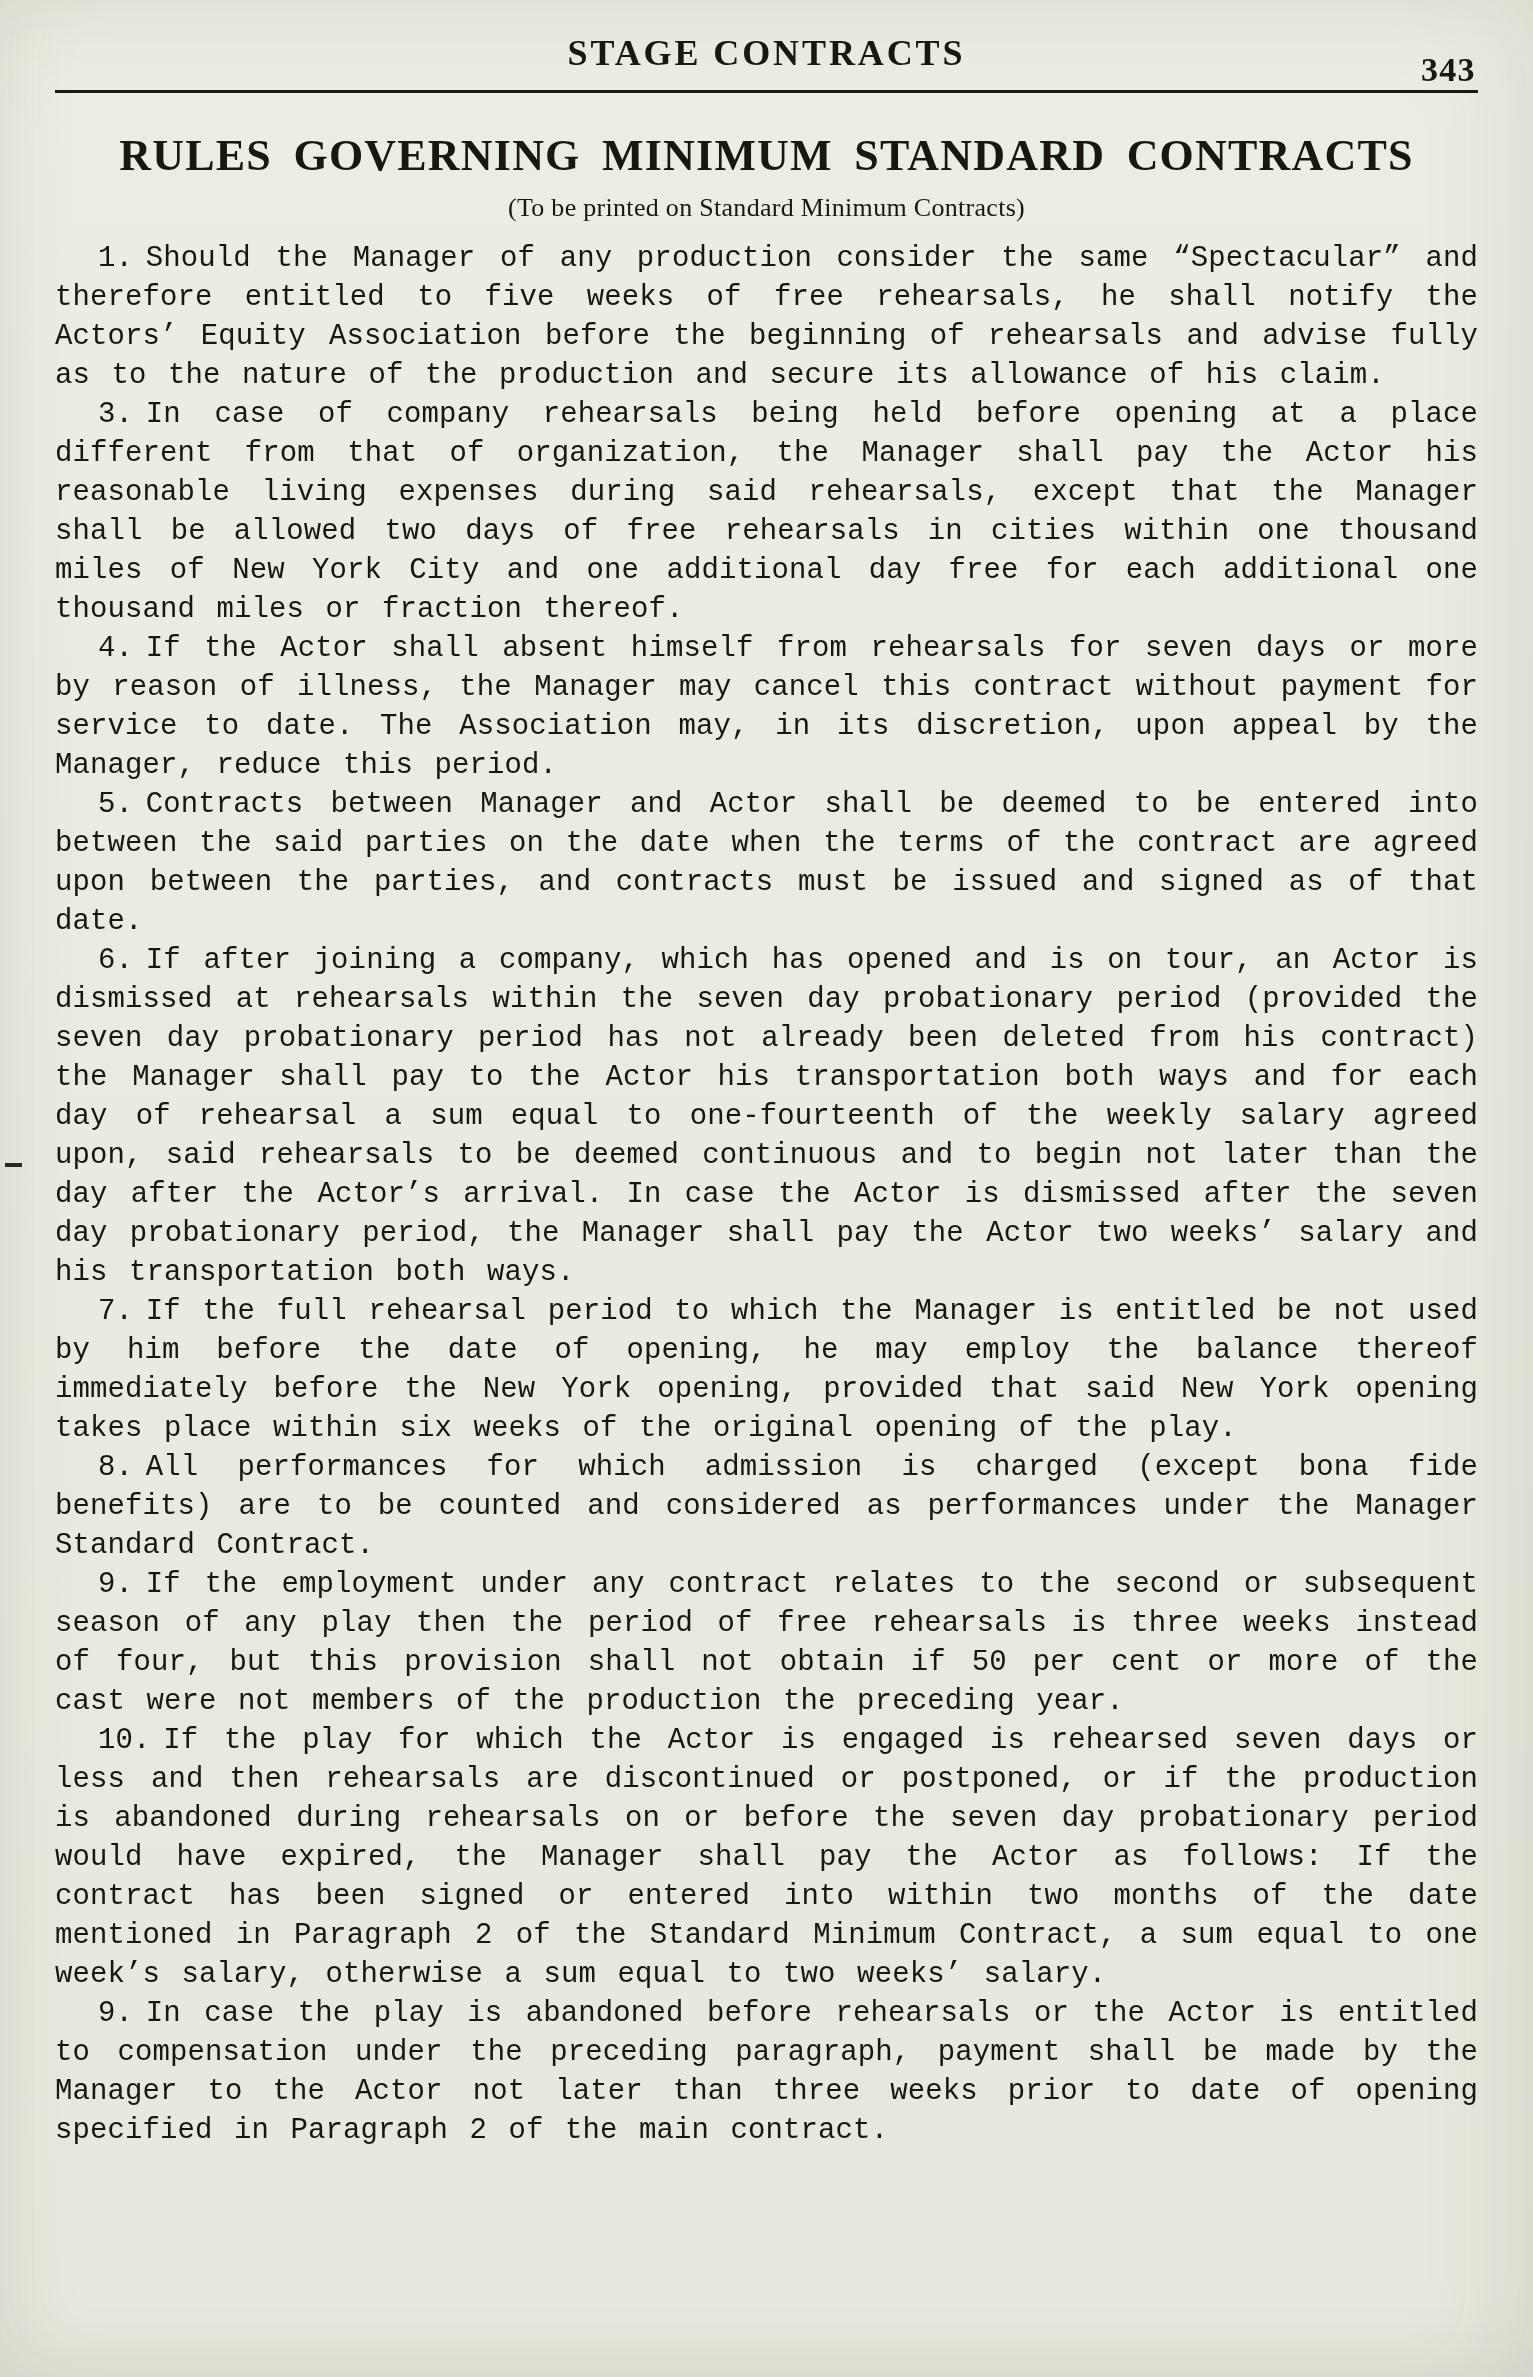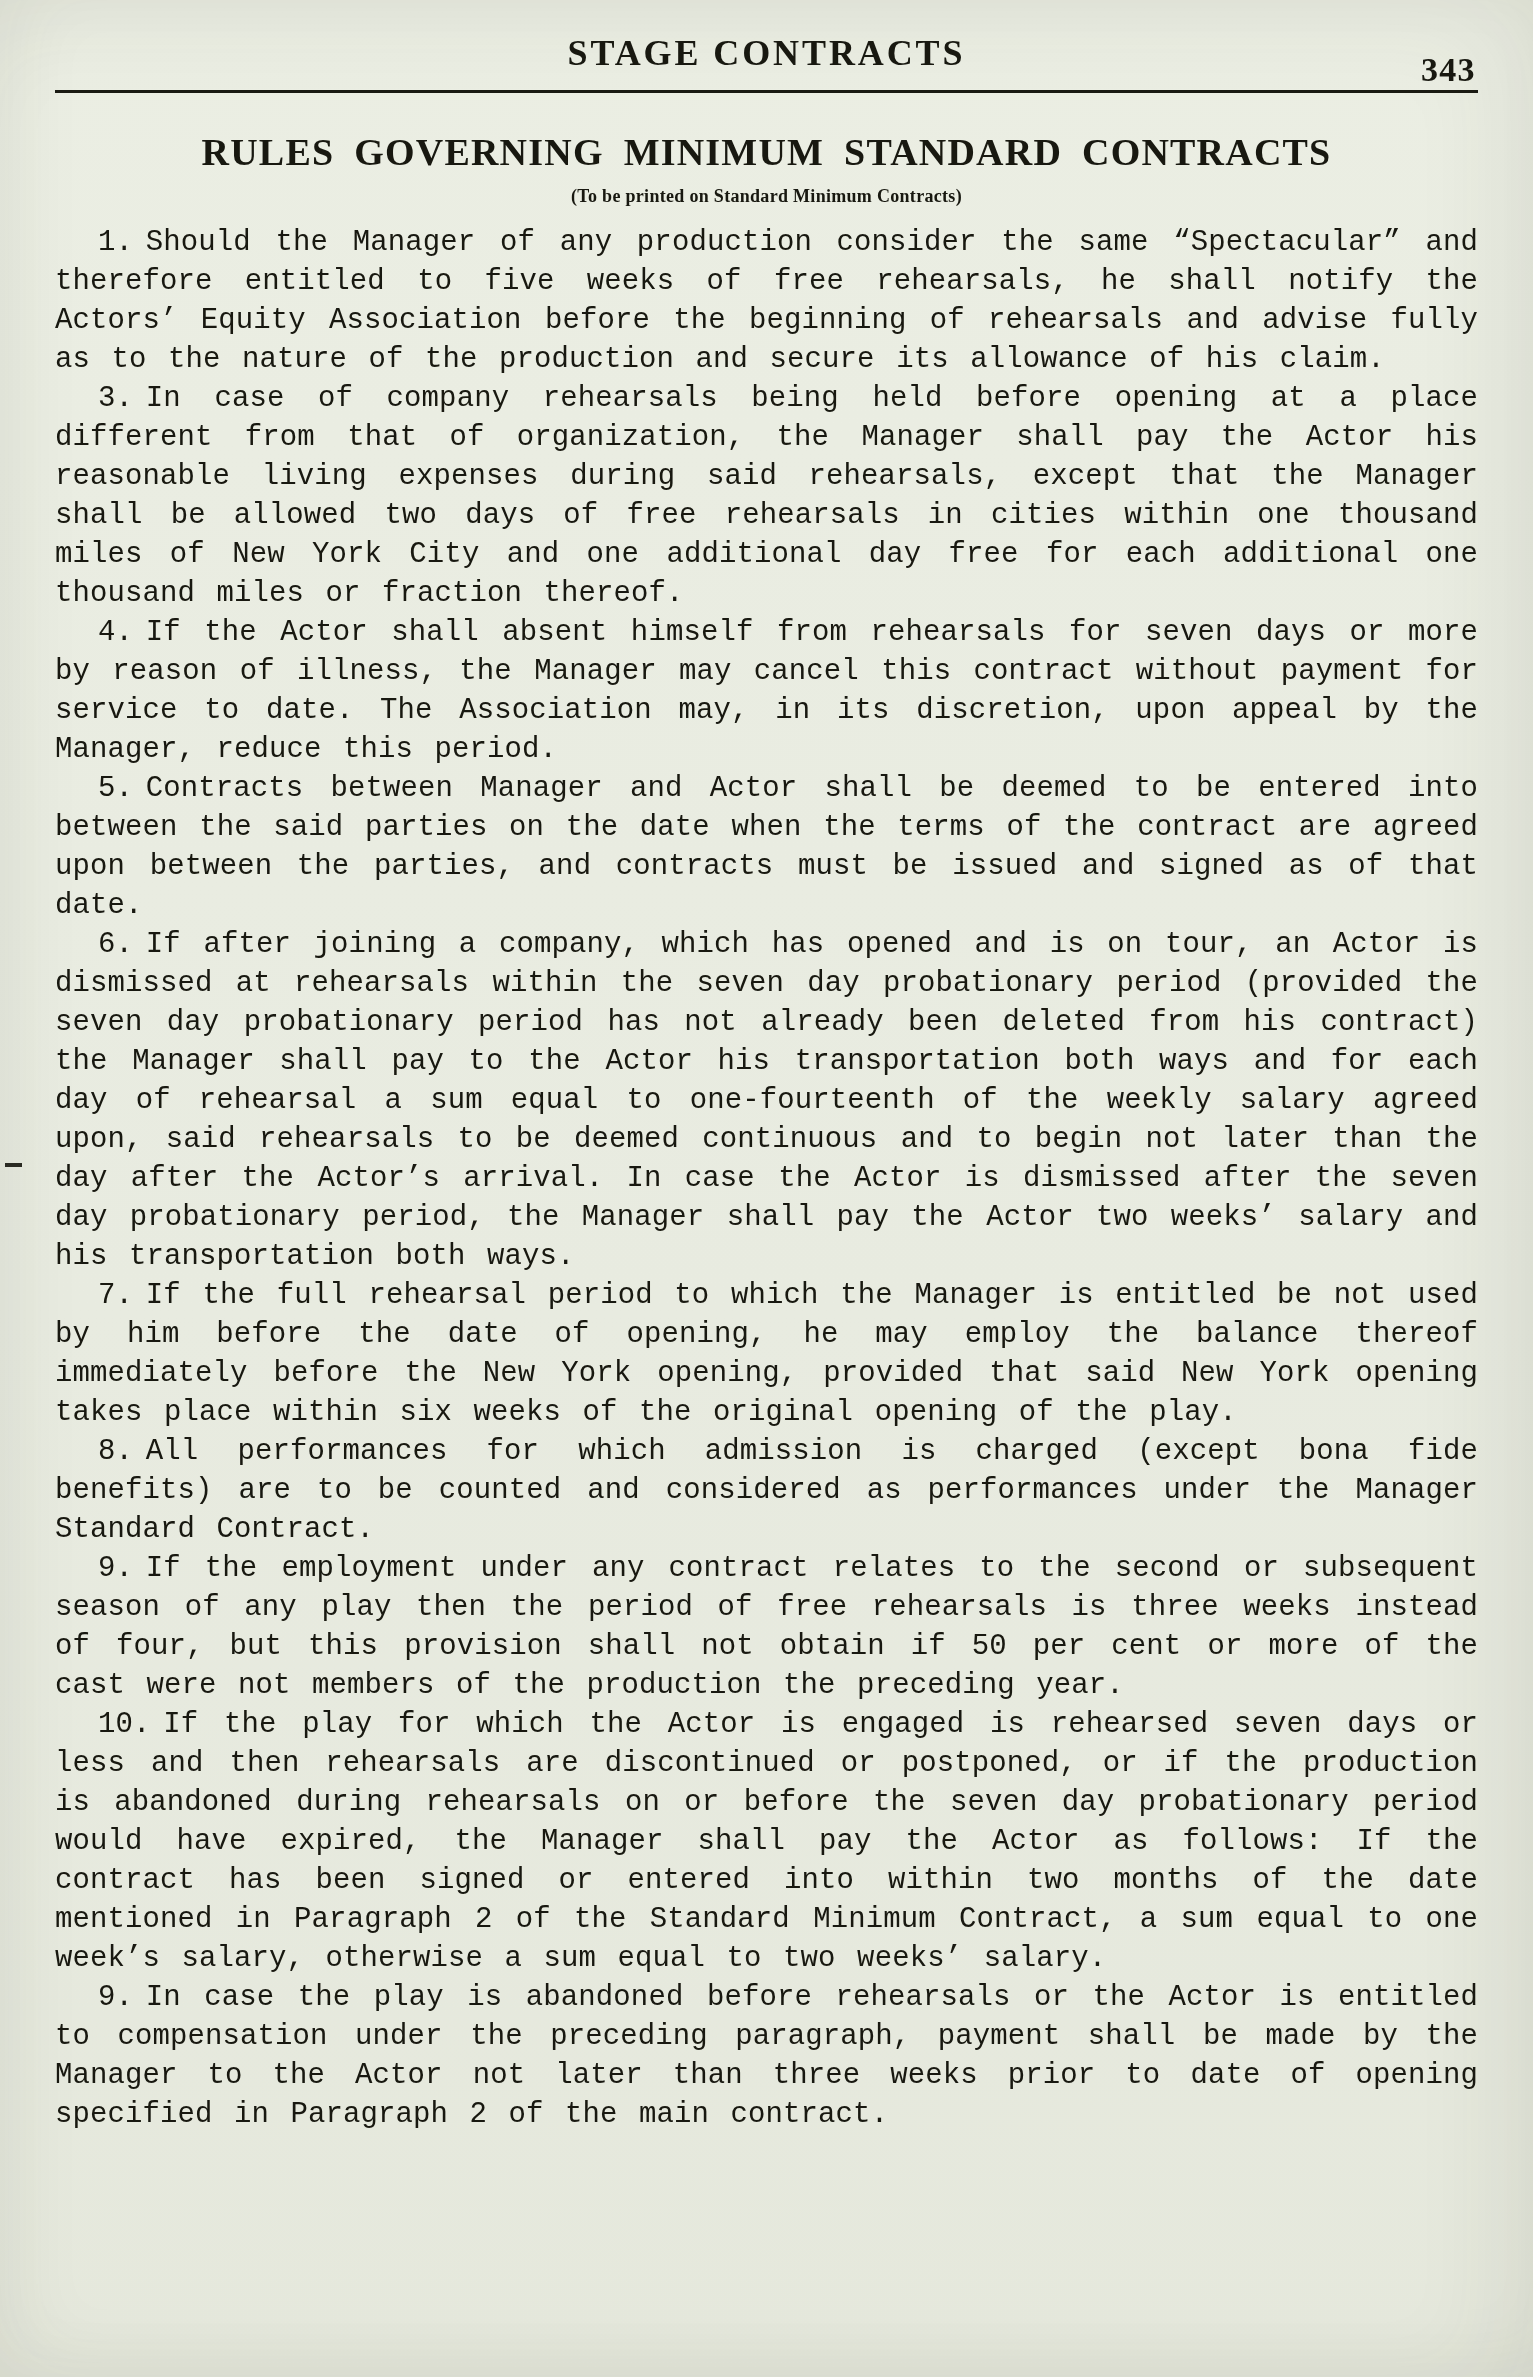--- a/index.html
+++ b/index.html
@@ -42,31 +42,31 @@
     font-size: 34px;
     letter-spacing: 1.2px;
   }
   .rule {
     margin-top: 9.3px;
     border-top: 3.5px solid #1a1a12;
   }
   h1.section-title {
     margin: 37px 0 12px 0;
     text-align: center;
-    font-size: 38px;
+    font-size: 44px;
     font-weight: bold;
     letter-spacing: 1.2px;
     word-spacing: 9.3px;
     white-space: nowrap;
   }
   h2.section-subtitle {
     margin: 7px 0 16px 0;
     text-align: center;
-    font-size: 18px;
-    font-weight: bold;
+    font-size: 26px;
+    font-weight: normal;
     letter-spacing: 0.3px;
   }
   main.rules {
     margin-top: 16px;
   }
   p.rule-para {
     margin: 0;
     font-size: 29px;
     line-height: 39px;
     text-align: justify;

